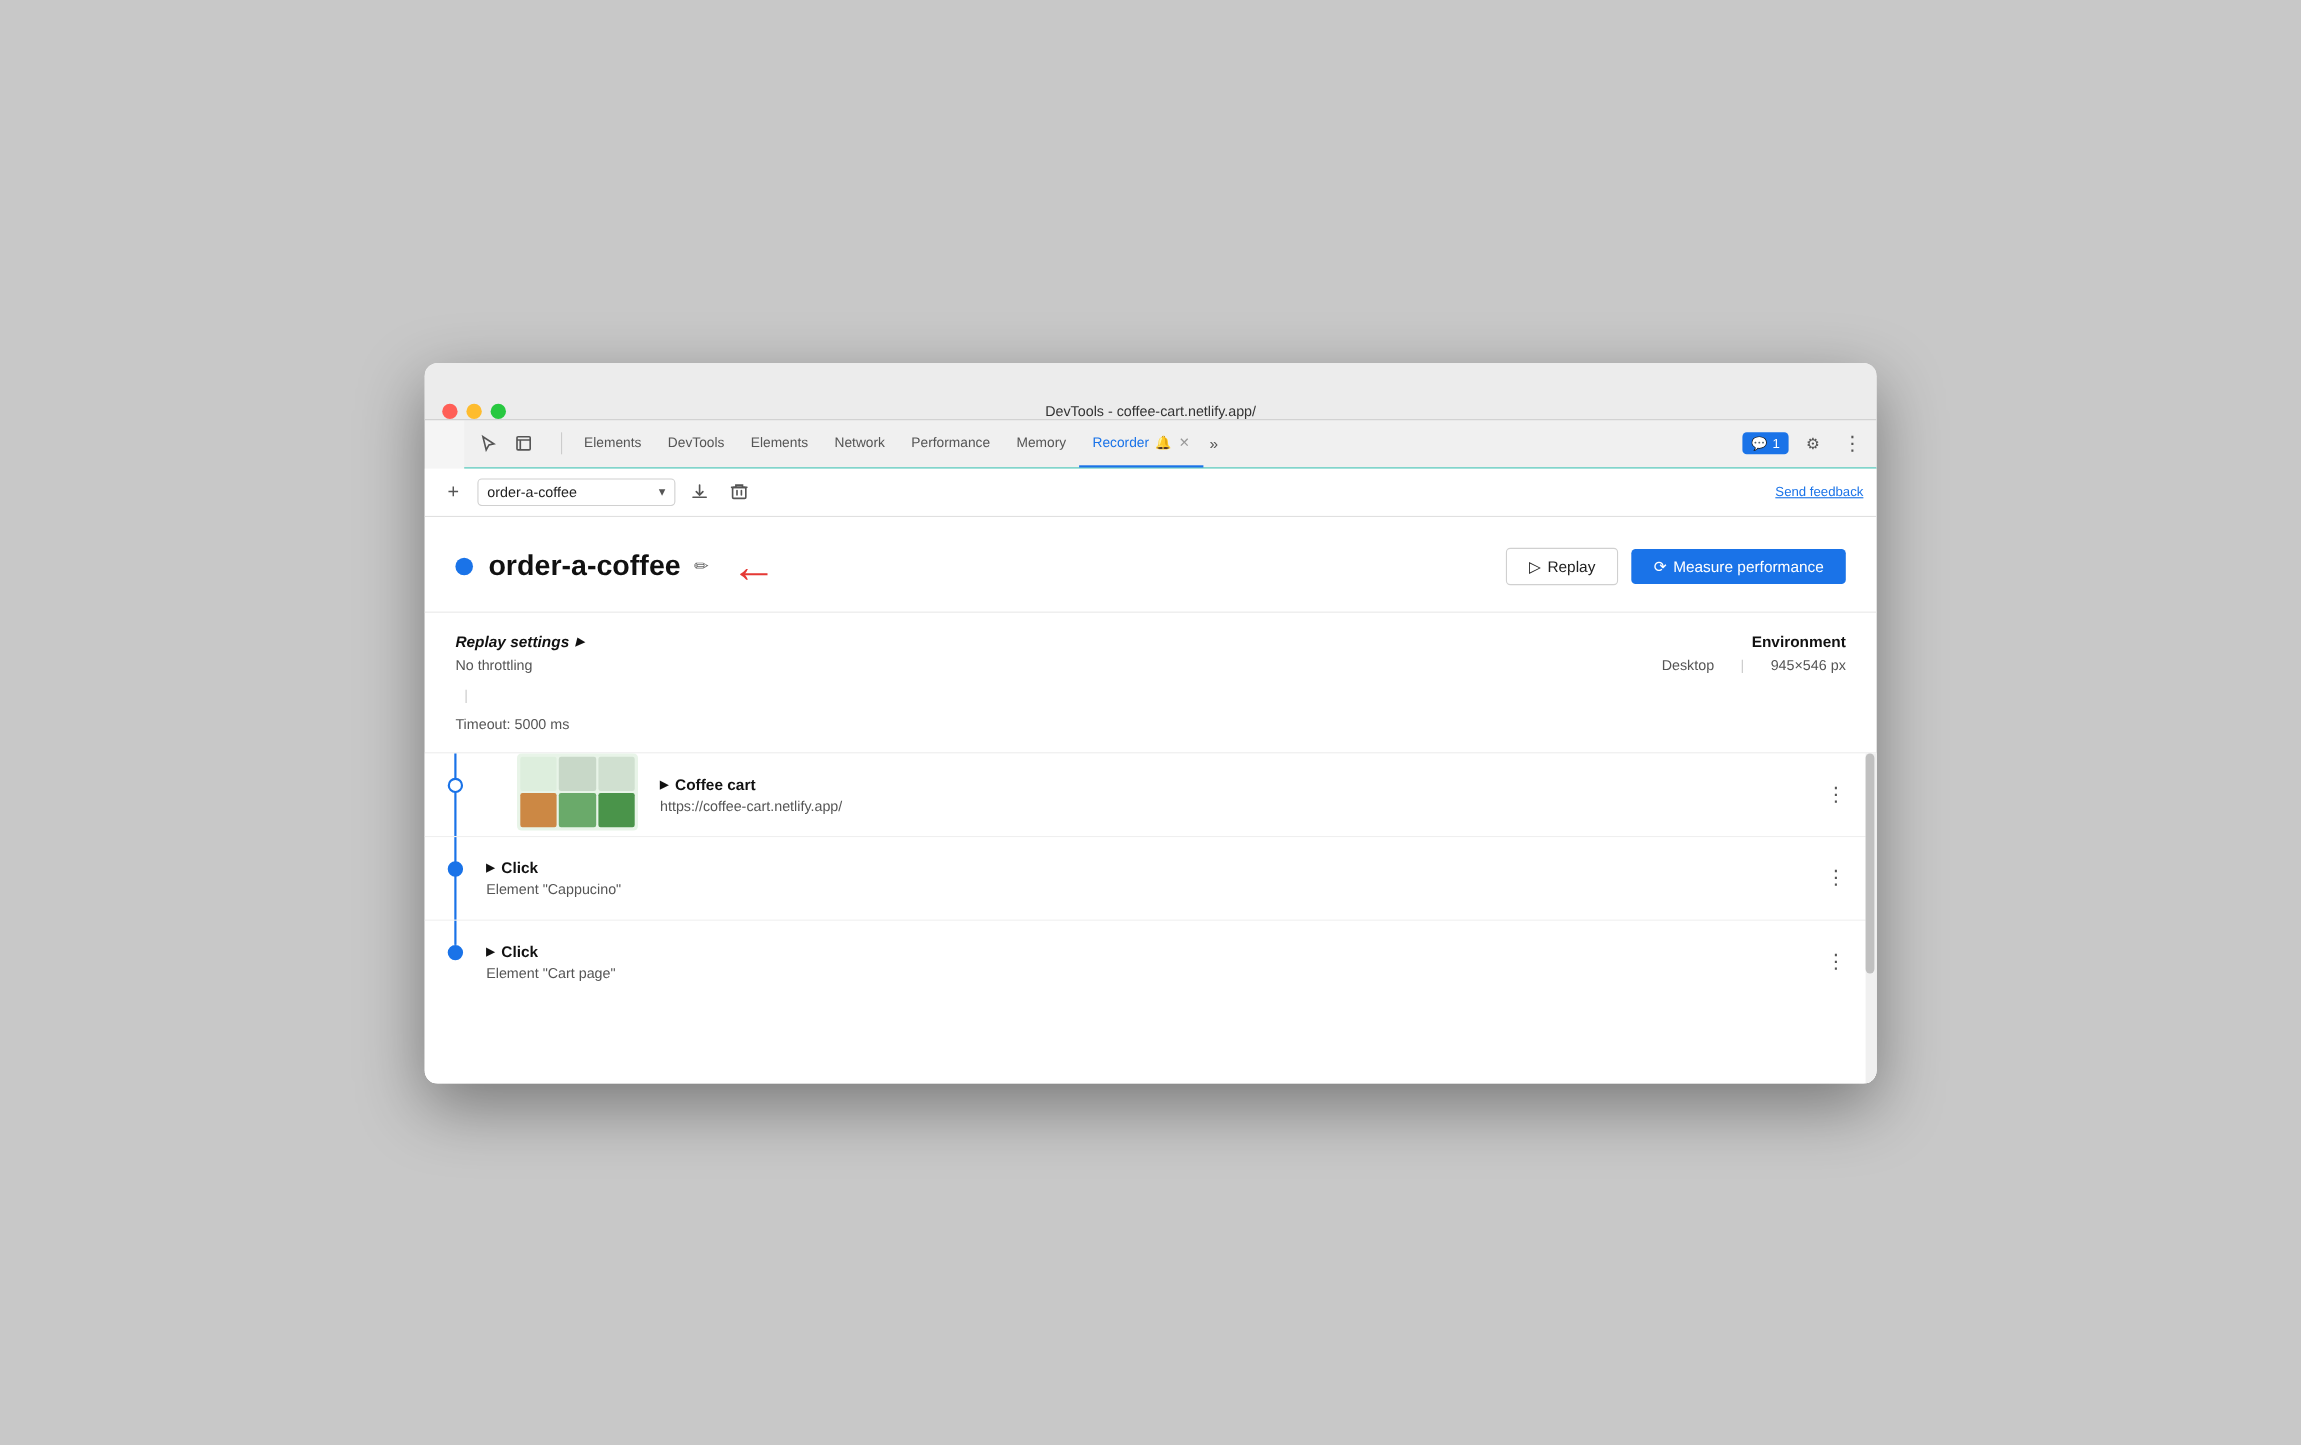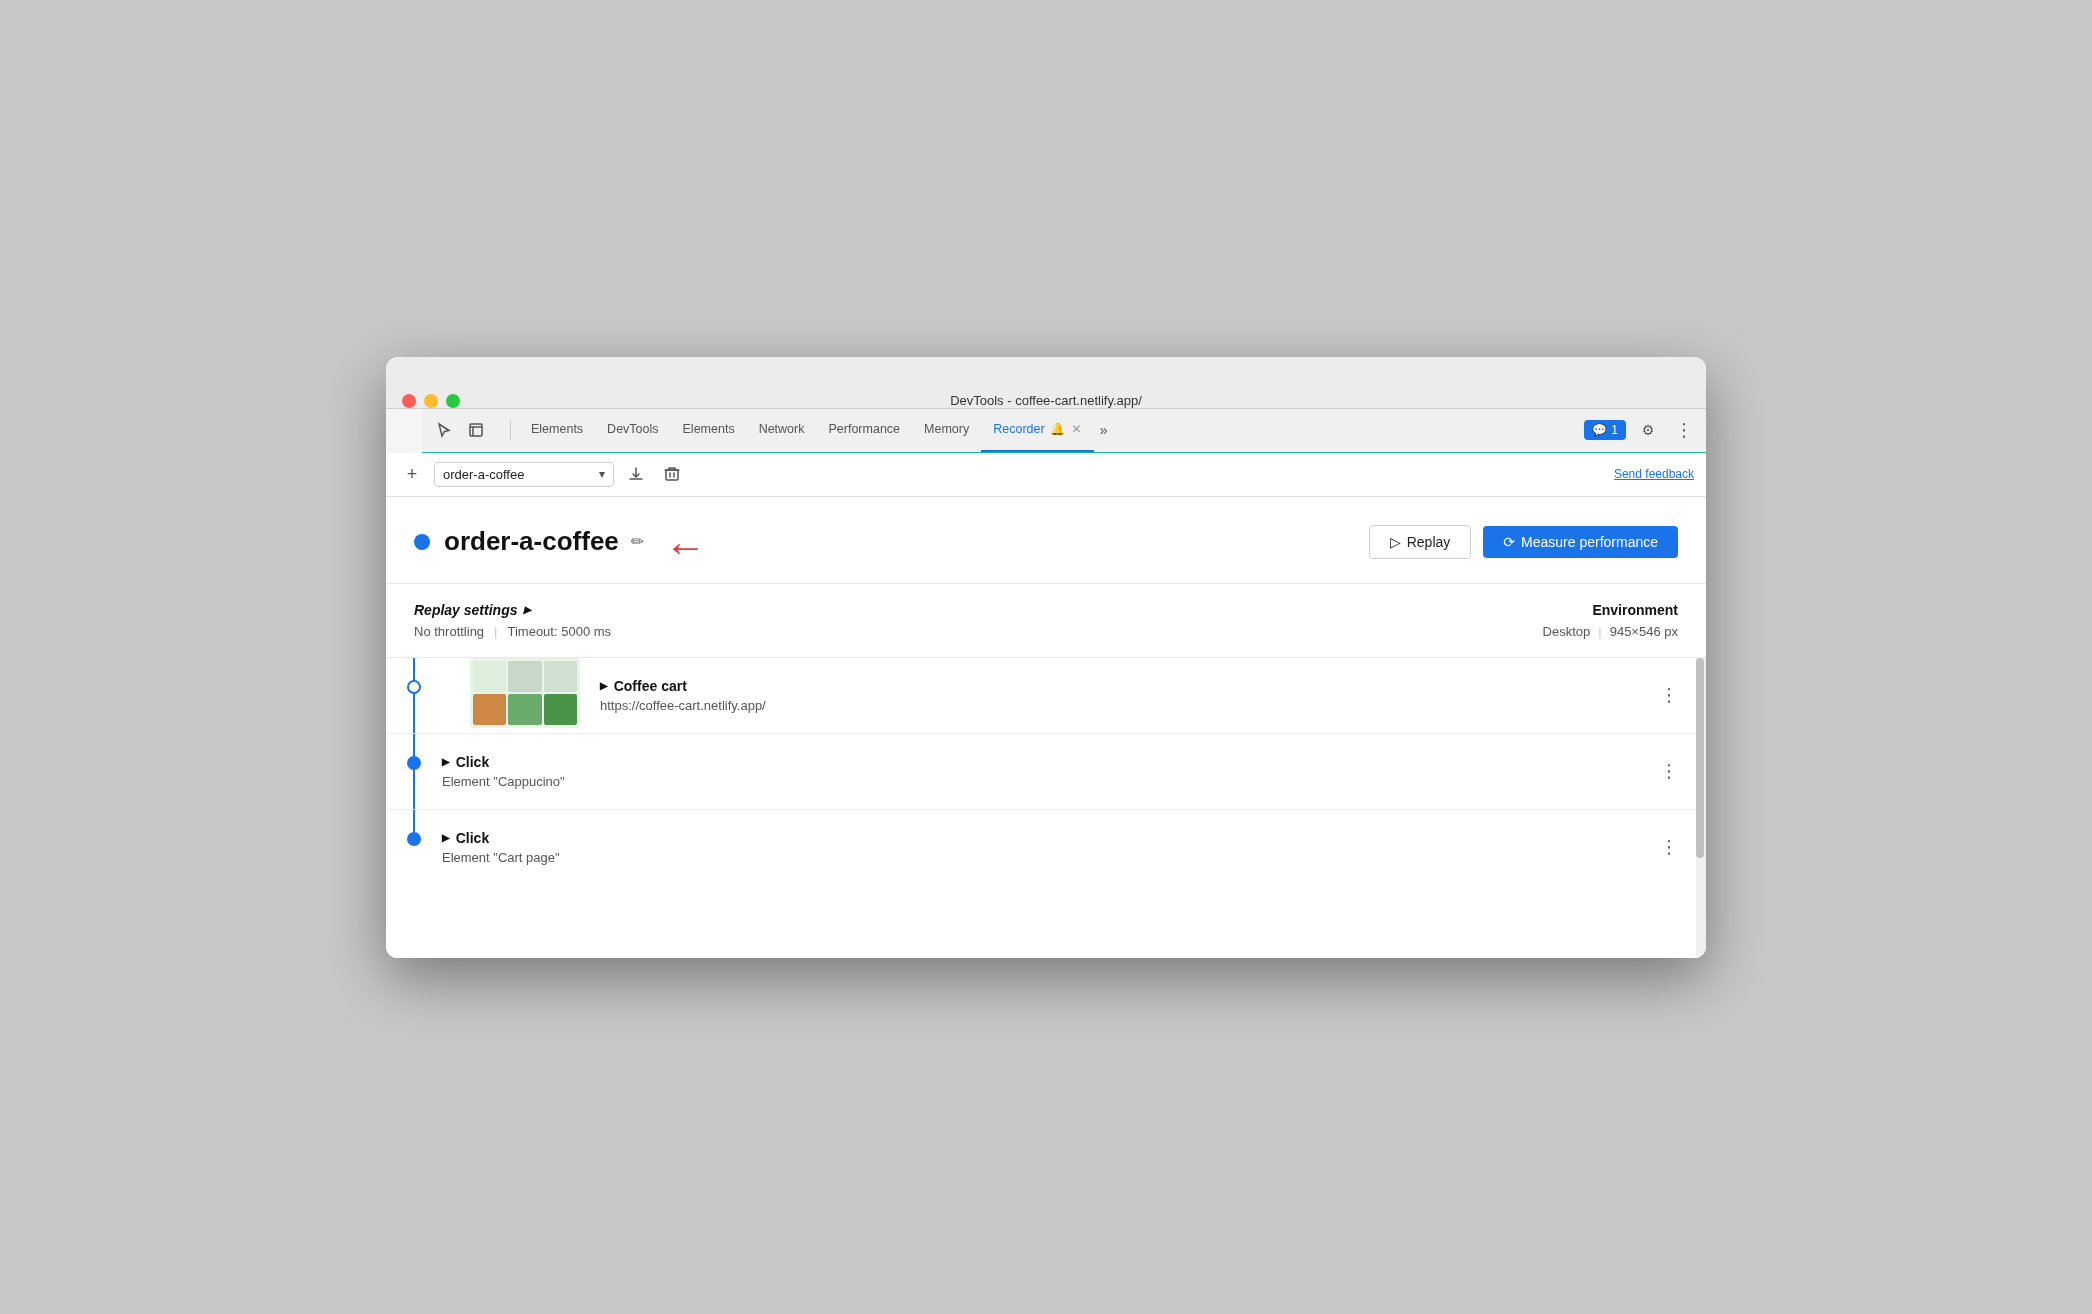--- a/index.html
+++ b/index.html
@@ -246,40 +246,41 @@
       align-items: center;
       gap: 6px;
       margin-bottom: 6px;
       cursor: pointer;
       font-style: italic;
     }
     .settings-subtitle {
       font-size: 13px;
       color: #555;
       display: flex;
-      gap: 2px;
+      gap: 12px;
+      flex-direction: column;
     }
     .settings-divider {
       color: #ccc;
       margin: 0 8px;
     }
     .settings-right {
       text-align: right;
     }
     .env-title {
       font-size: 14px;
       font-weight: 600;
       color: #111;
       margin-bottom: 6px;
     }
     .env-details {
       font-size: 13px;
       color: #555;
       display: flex;
-      gap: 0;
+      gap: 16px;
       justify-content: space-between;
     }
     .steps-container {
       padding: 0;
       background: white;
       min-height: 300px;
       position: relative;
     }
     .step-thumbnail {
       width: 110px;

